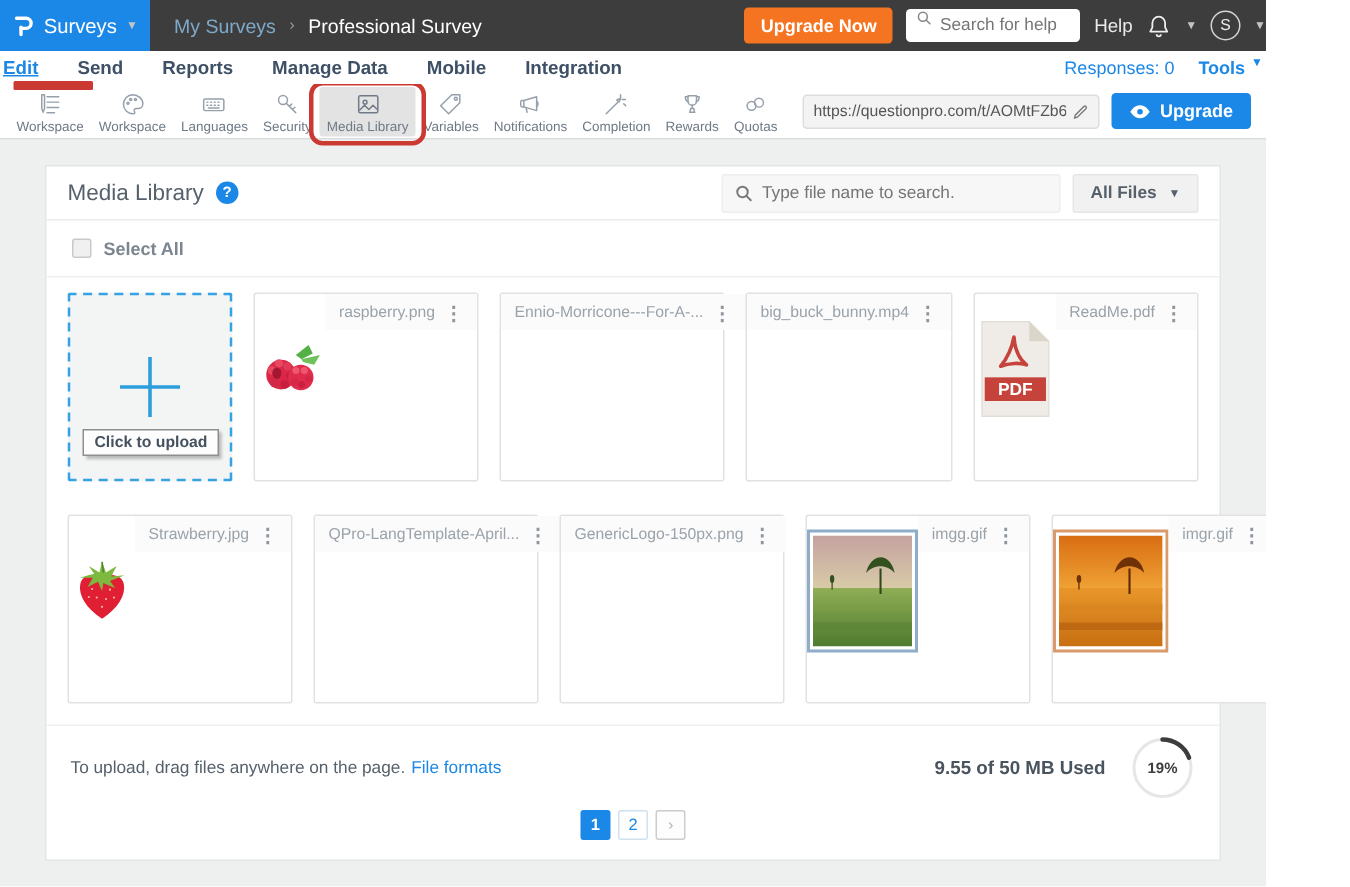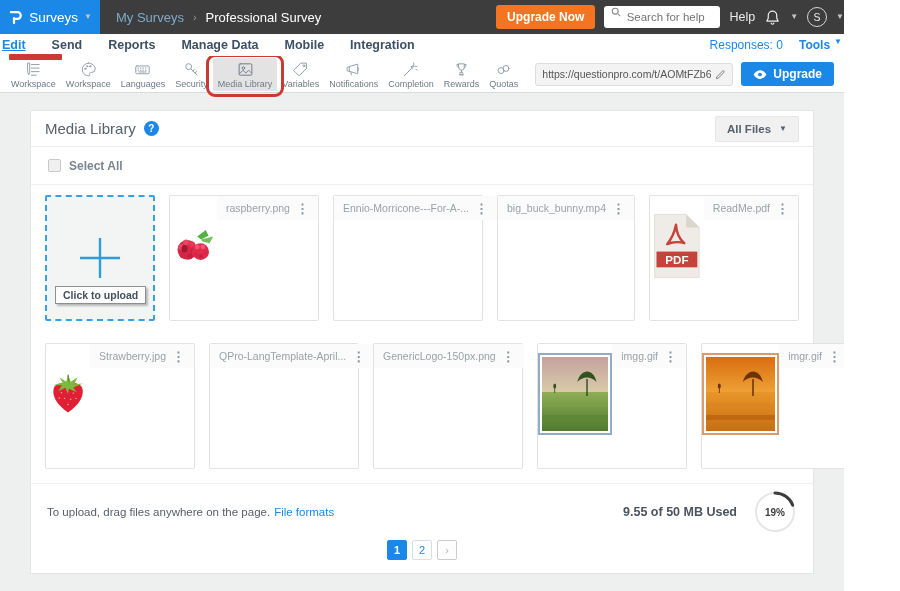--- a/index.html
+++ b/index.html
@@ -262,20 +262,27 @@
     </div>
   </div>
 
   <div class="content">
     <div class="panel">
 
       <div class="panel-head">
         <span class="pg-title">Media Library</span>
         <span class="help-badge">?</span>
         <div class="head-right">
+          <div class="file-search">
+            <svg width="12" height="12" viewBox="0 0 24 24">
+                <circle cx="10" cy="10" r="7" fill="none" stroke="#777" stroke-width="2.6"></circle>
+                <path d="M15.5 15.5L21 21" stroke="#777" stroke-width="2.6" stroke-linecap="round"></path>
+              </svg>
+            <input type="text" placeholder="Type file name to search." style="">
+          </div>
           <div class="all-files">
             <span>All Files</span>
             <span class="caret">▼</span>
           </div>
         </div>
       </div>
 
       <div class="select-row">
         <div class="checkbox"></div>
         <span class="select-label">Select All</span>

